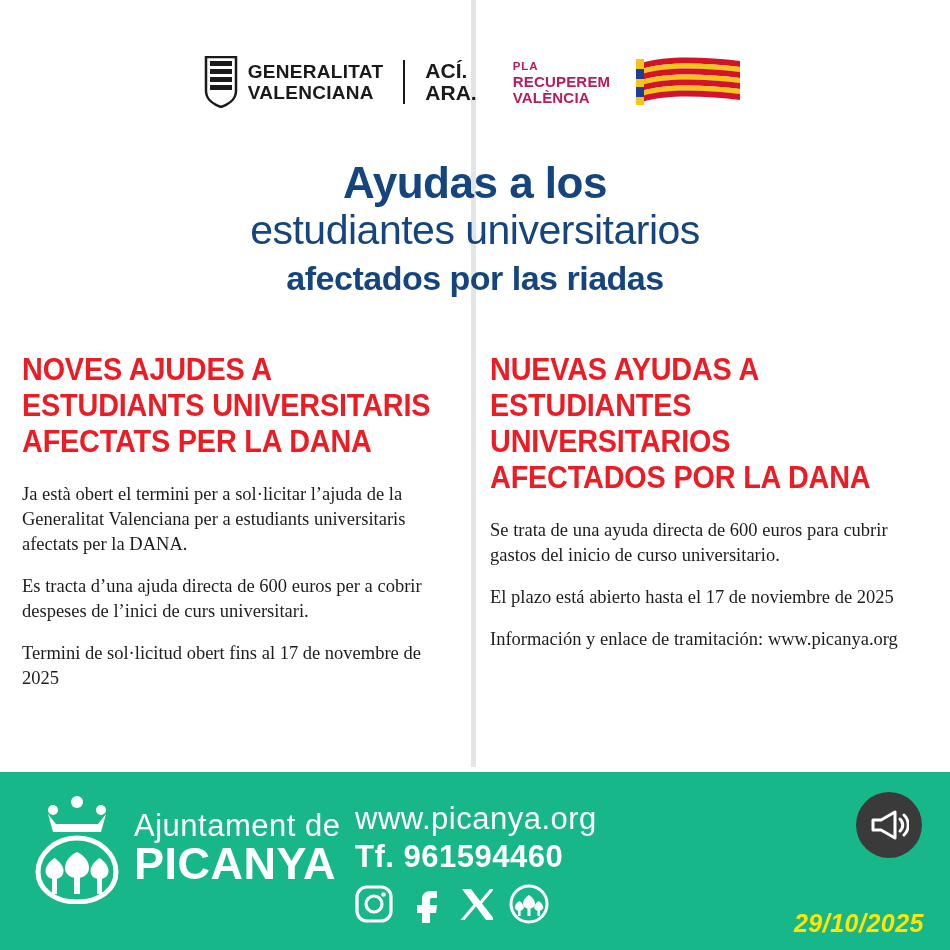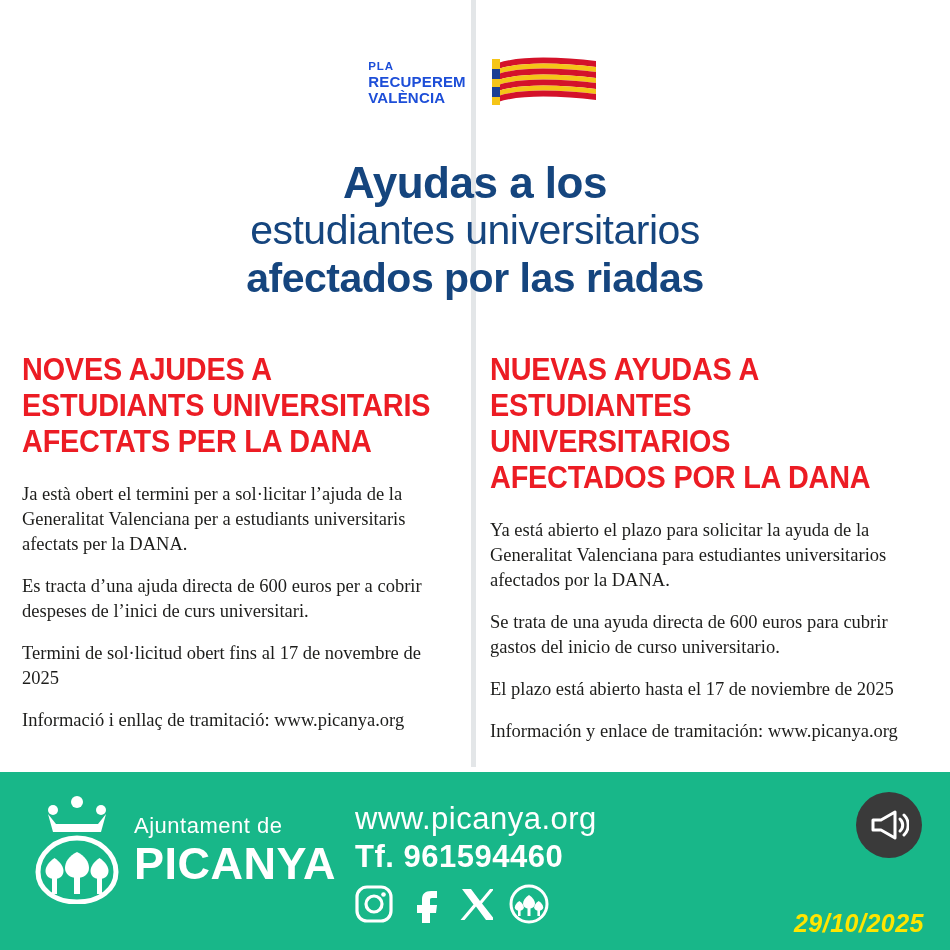--- a/index.html
+++ b/index.html
@@ -75,21 +75,21 @@
     font-weight: bold;
     font-size: 21px;
     line-height: 22px;
     color: #1a1a1a;
   }
   .pla-text {
     font-family: "Liberation Sans", sans-serif;
     font-weight: bold;
     font-size: 15px;
     line-height: 16px;
-    color: #1d4ed8;
+    color: #be185d;
     letter-spacing: 0.2px;
     margin-left: 20px;
   }
   .pla-text .small {
     font-size: 11.5px;
     letter-spacing: 1px;
   }
   .flag {
     margin-left: 10px;
     width: 110px;
@@ -112,21 +112,21 @@
     letter-spacing: -0.5px;
     line-height: 46px;
   }
   .title-l2 {
     font-size: 41px;
     font-weight: normal;
     letter-spacing: -0.5px;
     line-height: 48px;
   }
   .title-l3 {
-    font-size: 41px;
+    font-size: 34px;
     font-weight: bold;
     letter-spacing: -0.5px;
     line-height: 48px;
   }
 
   
   .columns {
     position: absolute;
     top: 352px;
     left: 0;
@@ -191,21 +191,21 @@
     align-items: center;
     gap: 14px;
     color: #ffffff;
   }
   .ayto-mark { width: 86px; height: 110px; }
   .ayto-text {
     font-family: "Liberation Sans", sans-serif;
     color: #ffffff;
   }
   .ayto-text .l1 {
-    font-size: 22px;
+    font-size: 31px;
     line-height: 28px;
     letter-spacing: 0.5px;
   }
   .ayto-text .l2 {
     font-size: 45px;
     font-weight: bold;
     line-height: 47px;
     letter-spacing: 0.5px;
   }
 
@@ -277,20 +277,38 @@
 </style>
 </head>
 <body>
 
 <div class="poster">
 
   <div class="top-divider"></div>
 
   <div class="logo-row">
 
+    <div class="gv-logo">
+      <svg class="gv-shield" viewBox="0 0 34 52">
+        <path d="M2 1 h30 v34 c0 9 -9 14 -15 16 c-6 -2 -15 -7 -15 -16 z" fill="none" stroke="#1a1a1a" stroke-width="2.5"></path>
+        <rect x="6" y="5" width="22" height="5" fill="#1a1a1a"></rect>
+        <rect x="6" y="13" width="22" height="5" fill="#1a1a1a"></rect>
+        <rect x="6" y="21" width="22" height="5" fill="#1a1a1a"></rect>
+        <rect x="6" y="29" width="22" height="5" fill="#1a1a1a"></rect>
+      </svg>
+      <div class="gv-text">
+        <div>GENERALITAT</div>
+        <div>VALENCIANA</div>
+      </div>
+      <div class="gv-sep"></div>
+      <div class="gv-aciara">
+        <div>ACÍ.</div>
+        <div>ARA.</div>
+      </div>
+    </div>
 
     <div class="pla-text">
       <div class="small">PLA</div>
       <div>RECUPEREM</div>
       <div>VALÈNCIA</div>
     </div>
 
     <svg class="flag" viewBox="0 0 110 58">
       <g>
         <path d="M6 10 C30 2 70 4 104 8 L104 14 C70 10 30 8 6 16 Z" fill="#d4122a"></path>
@@ -315,26 +333,24 @@
   </div>
 
   <div class="columns">
     <div class="col-divider"></div>
 
     <div class="col col-left">
       <div class="headline">NOVES AJUDES A ESTUDIANTS UNIVERSITARIS AFECTATS PER LA DANA</div>
       <div class="para">Ja està obert el termini per a sol·licitar l’ajuda de la Generalitat Valenciana per a estudiants universitaris afectats per la DANA.</div>
       <div class="para">Es tracta d’una ajuda directa de 600 euros per a cobrir despeses de l’inici de curs universitari.</div>
       <div class="para">Termini de sol·licitud obert fins al 17 de novembre de 2025</div>
-      <div class="para">Informació i enllaç de tramitació: www.picanya.org</div>
     </div>
 
     <div class="col col-right">
       <div class="headline">NUEVAS AYUDAS A ESTUDIANTES UNIVERSITARIOS AFECTADOS POR LA DANA</div>
-      <div class="para">Ya está abierto el plazo para solicitar la ayuda de la Generalitat Valenciana para estudiantes universitarios afectados por la DANA.</div>
       <div class="para">Se trata de una ayuda directa de 600 euros para cubrir gastos del inicio de curso universitario.</div>
       <div class="para">El plazo está abierto hasta el 17 de noviembre de 2025</div>
       <div class="para">Información y enlace de tramitación: www.picanya.org</div>
     </div>
   </div>
 
   <div class="footer">
 
     <div class="ayto">
       <svg class="ayto-mark" viewBox="0 0 86 110">

